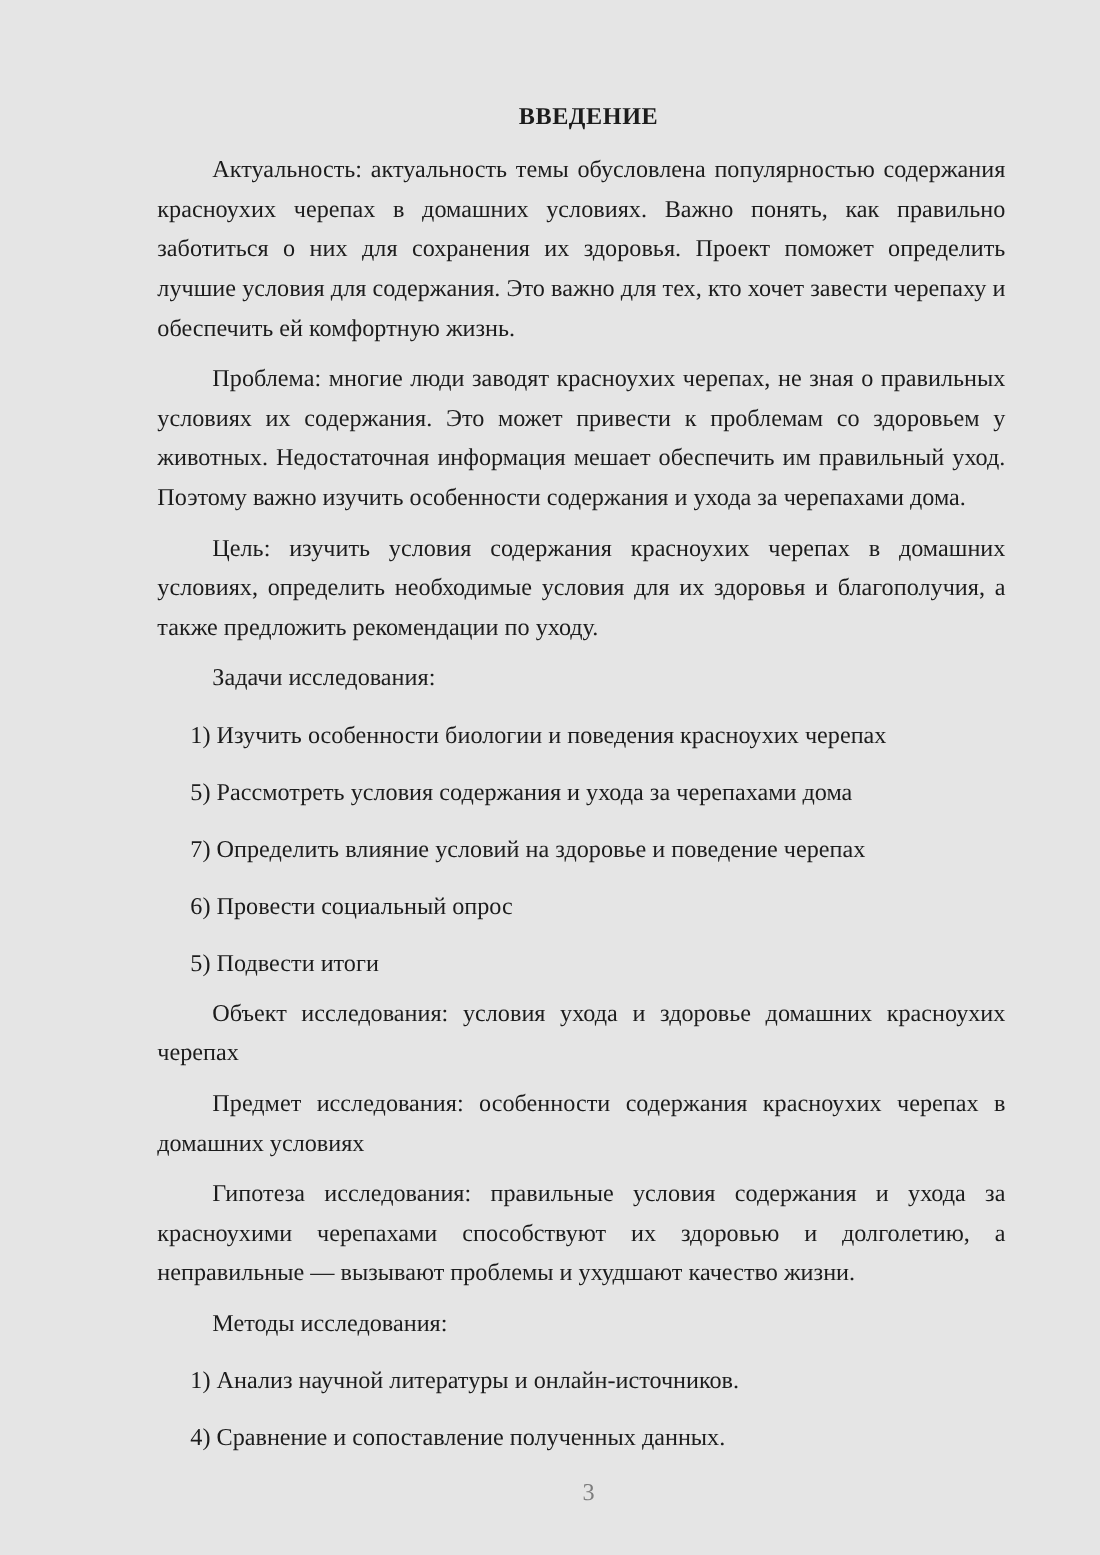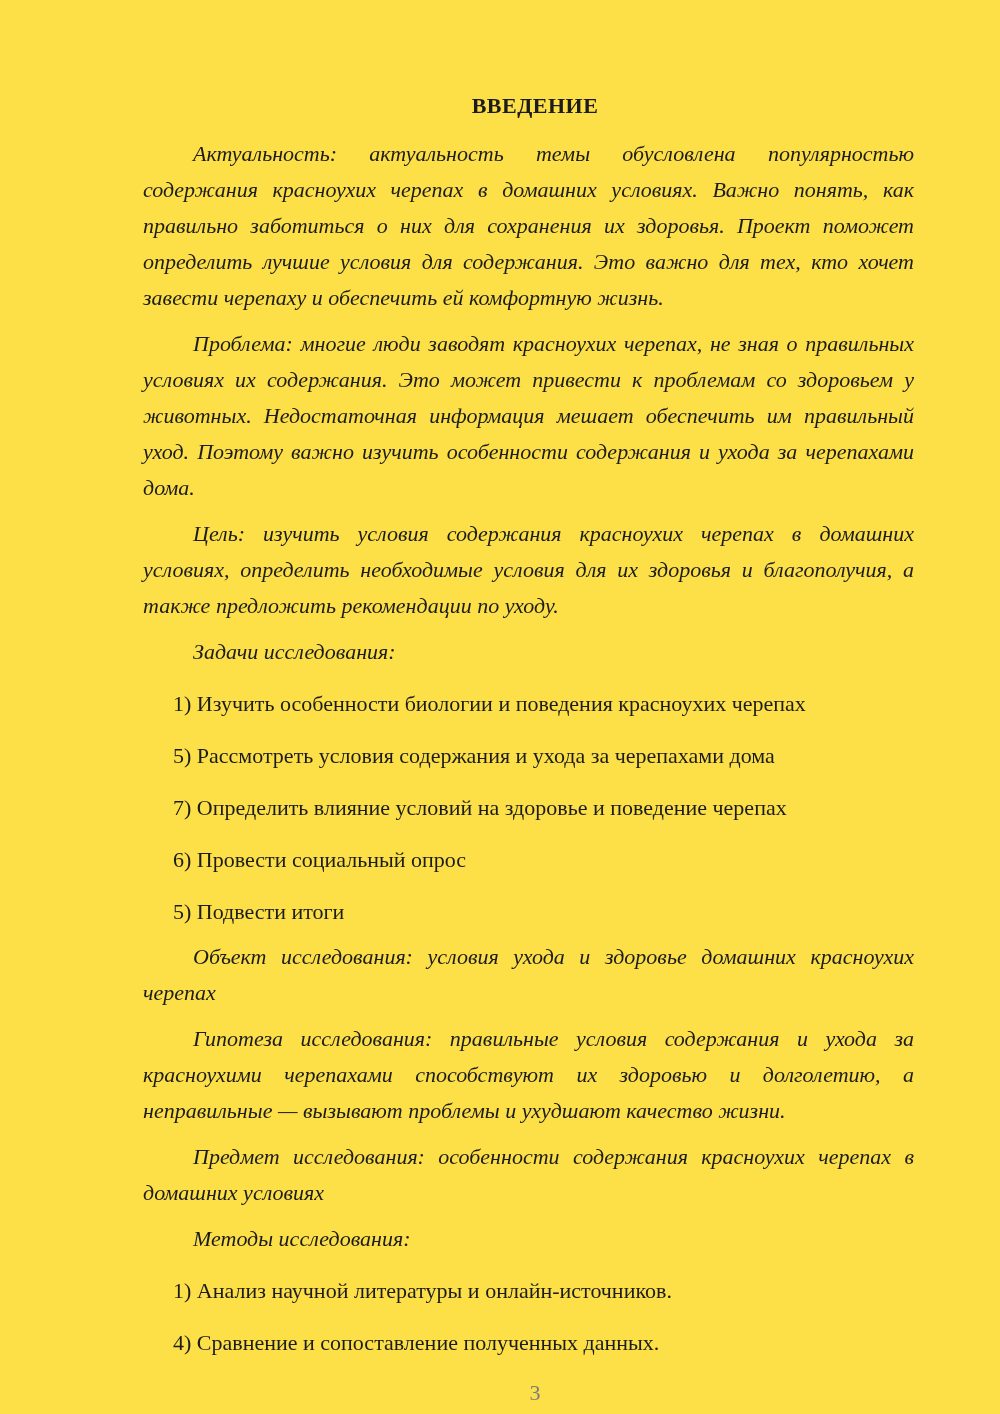--- a/index.html
+++ b/index.html
@@ -4,42 +4,41 @@
 <style>
   html, body {
     margin: 0;
     padding: 0;
     background: #ffffff;
   }
   .page {
     position: relative;
     width: 1000px;
     height: 1414px;
-    background: #fde047;
+    background: #e5e5e5;
     box-sizing: border-box;
     padding: 88px 73px 0 143px;
     font-family: "Liberation Serif", "DejaVu Serif", serif;
     font-size: 22px;
     line-height: 36px;
     color: #1c1c1c;
     overflow: hidden;
   }
   .doc-title {
     margin: 0 0 12px 0;
     font-size: 22px;
     line-height: 36px;
     font-weight: bold;
     text-align: center;
     letter-spacing: 0.5px;
   }
   .para {
     margin: 0 13px 10px 0;
     text-align: justify;
     text-indent: 50px;
-    font-style: italic;
   }
   .list-item {
     margin: 16px 0 9px 0;
     padding-left: 30px;
     text-align: left;
   }
   .page-number {
     margin-top: 14px;
     text-align: center;
     color: #7d7d7d;
@@ -63,23 +62,23 @@
   <p class="para">Задачи исследования:</p>
 
   <div class="list-item">1) Изучить особенности биологии и поведения красноухих черепах</div>
   <div class="list-item">5) Рассмотреть условия содержания и ухода за черепахами дома</div>
   <div class="list-item">7) Определить влияние условий на здоровье и поведение черепах</div>
   <div class="list-item">6) Провести социальный опрос</div>
   <div class="list-item">5) Подвести итоги</div>
 
   <p class="para">Объект исследования: условия ухода и здоровье домашних красноухих черепах</p>
 
+  <p class="para">Предмет исследования: особенности содержания красноухих черепах в домашних условиях</p>
+
   <p class="para">Гипотеза исследования: правильные условия содержания и ухода за красноухими черепахами способствуют их здоровью и долголетию, а неправильные — вызывают проблемы и ухудшают качество жизни.</p>
-
-  <p class="para">Предмет исследования: особенности содержания красноухих черепах в домашних условиях</p>
 
   <p class="para">Методы исследования:</p>
 
   <div class="list-item">1) Анализ научной литературы и онлайн-источников.</div>
   <div class="list-item">4) Сравнение и сопоставление полученных данных.</div>
 
   <div class="page-number">3</div>
 
 </div>
 

